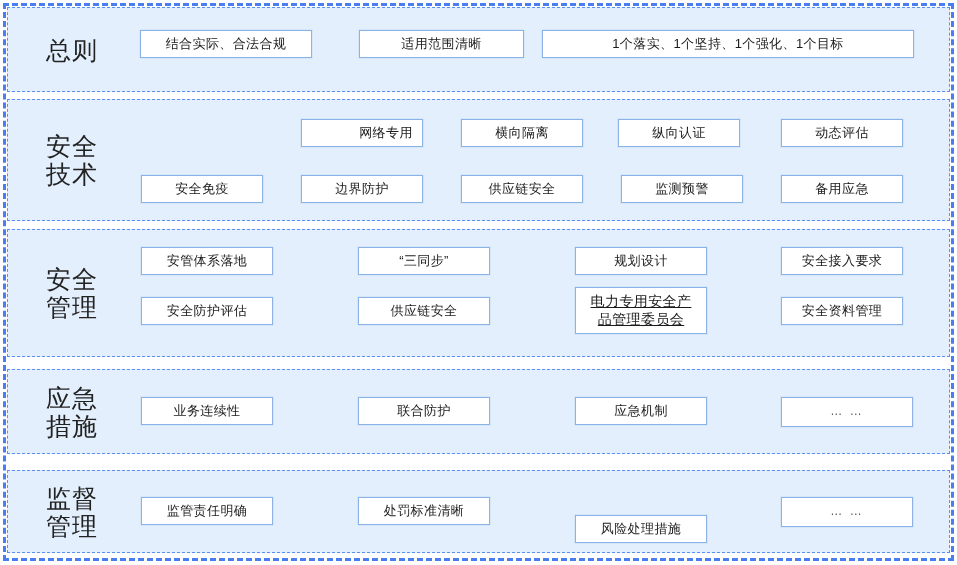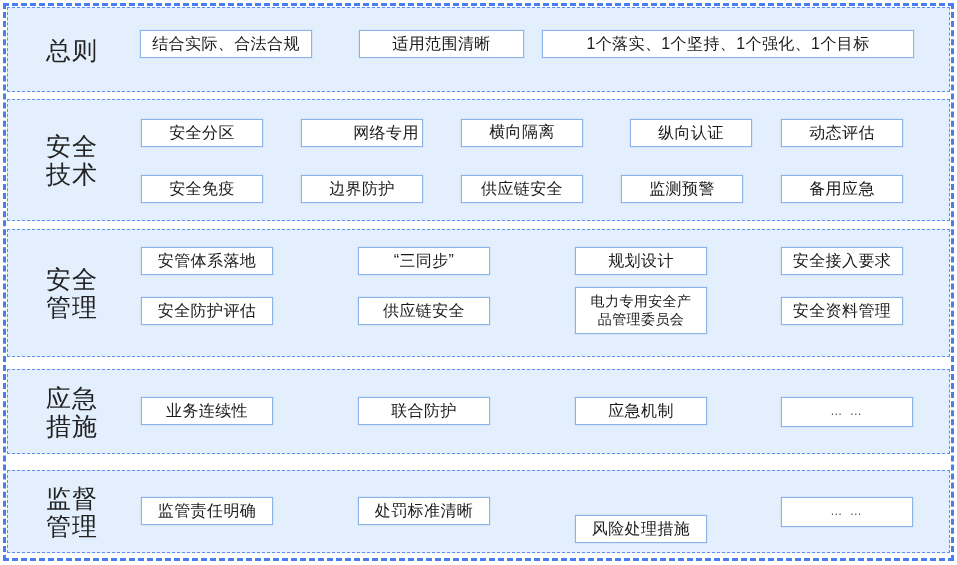--- a/index.html
+++ b/index.html
@@ -62,21 +62,21 @@
   .node {
     position: absolute;
     background: #ffffff;
     border: 1.6px solid #8cb3e8;
     box-sizing: border-box;
     display: flex;
     align-items: center;
     justify-content: center;
     text-align: center;
     color: #1b1b1b;
-    font-size: 16px;
+    font-size: 13px;
     line-height: 1.28;
     letter-spacing: 0.4px;
     white-space: pre-line;
     box-shadow: 0 0 0 0.4px rgba(140,179,232,0.35);
   }
   .node.two-line {
     font-size: 14px;
     line-height: 1.25;
   }
   .node.ellipsis {
@@ -98,24 +98,23 @@
       <div class="node" style="left:22px; top:22px; width:172px; height:28px;">结合实际、合法合规</div>
       <div class="node" style="left:241px; top:22px; width:165px; height:28px;">适用范围清晰</div>
       <div class="node" style="left:424px; top:22px; width:372px; height:28px;">1个落实、1个坚持、1个强化、1个目标</div>
     </div>
   </div>
 
   <div class="section" style="top:99px; height:122px;">
     <div class="section-label">安全
 技术</div>
     <div class="section-body">
-      <div class="node" style="left:23px; top:19px; width:122px; height:28px;">安全分区</div>
       <div class="node" style="left:183px; top:19px; width:122px; height:28px;padding-left:48px;">网络专用</div>
-      <div class="node" style="left:343px; top:19px; width:122px; height:28px;font-family:Liberation Mono, monospace;">横向隔离</div>
-      <div class="node" style="left:512px; top:19px; width:122px; height:28px;">纵向认证</div>
+      <div class="node" style="left:343px; top:19px; width:122px; height:28px;">横向隔离</div>
+      <div class="node" style="left:500px; top:19px; width:122px; height:28px;">纵向认证</div>
       <div class="node" style="left:663px; top:19px; width:122px; height:28px;">动态评估</div>
 
       <div class="node" style="left:23px; top:75px; width:122px; height:28px;">安全免疫</div>
       <div class="node" style="left:183px; top:75px; width:122px; height:28px;">边界防护</div>
       <div class="node" style="left:343px; top:75px; width:122px; height:28px;">供应链安全</div>
       <div class="node" style="left:503px; top:75px; width:122px; height:28px;">监测预警</div>
       <div class="node" style="left:663px; top:75px; width:122px; height:28px;">备用应急</div>
     </div>
   </div>
 
@@ -123,21 +122,21 @@
     <div class="section-label">安全
 管理</div>
     <div class="section-body">
       <div class="node" style="left:23px; top:17px; width:132px; height:28px;">安管体系落地</div>
       <div class="node" style="left:240px; top:17px; width:132px; height:28px;">“三同步”</div>
       <div class="node" style="left:457px; top:17px; width:132px; height:28px;">规划设计</div>
       <div class="node" style="left:663px; top:17px; width:122px; height:28px;">安全接入要求</div>
 
       <div class="node" style="left:23px; top:67px; width:132px; height:28px;">安全防护评估</div>
       <div class="node" style="left:240px; top:67px; width:132px; height:28px;">供应链安全</div>
-      <div class="node two-line" style="left:457px; top:57px; width:132px; height:47px;">电力专用安全产
+      <div class="node two-line" style="left:457px; top:57px; width:132px; height:47px;text-decoration:underline;">电力专用安全产
 品管理委员会</div>
       <div class="node" style="left:663px; top:67px; width:122px; height:28px;">安全资料管理</div>
     </div>
   </div>
 
   <div class="section" style="top:369px; height:85px;justify-content:space-between;">
     <div class="section-label">应急
 措施</div>
     <div class="section-body">
       <div class="node" style="left:23px; top:27px; width:132px; height:28px;">业务连续性</div>

